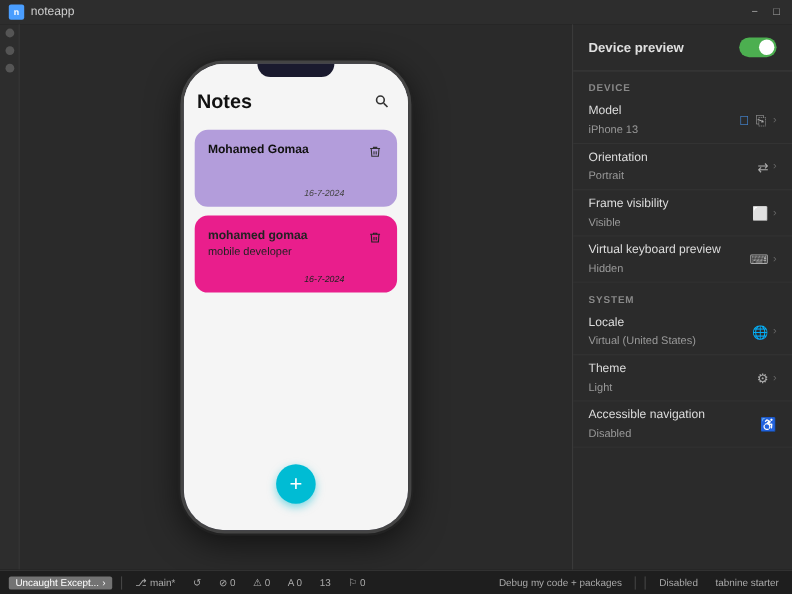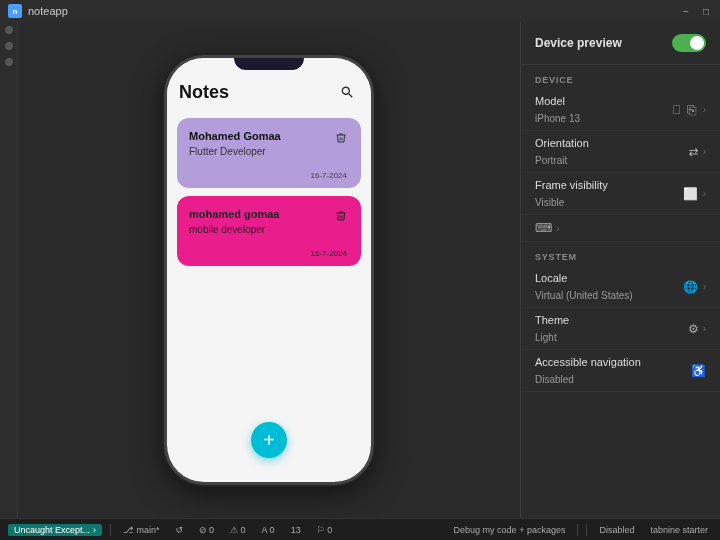--- a/index.html
+++ b/index.html
@@ -160,21 +160,22 @@
     .note-subtitle {
       font-size: 10px;
       color: #333;
     }
 
     .note-date {
       font-size: 8px;
       color: #444;
       position: absolute;
       bottom: 8px;
-      right: 14px;
+      right: 48px;
+      font-style: italic;
     }
 
     .note-delete-btn {
       position: absolute;
       top: 10px;
       right: 10px;
       width: 20px; height: 20px;
       display: flex; align-items: center; justify-content: center;
       cursor: pointer;
       color: #333;
@@ -324,21 +325,21 @@
       display: flex;
       align-items: center;
       gap: 3px;
       padding: 0 4px;
     }
 
     .taskbar-error {
       display: flex;
       align-items: flex-end;
       gap: 3px;
-      background: #0f766e;
+      background: #737373;
       color: white;
       padding: 1px 6px;
       border-radius: 2px;
       font-size: 9px;
     }
 
     .taskbar-sep {
       width: 1px;
       height: 12px;
       background: #444;
@@ -402,21 +403,20 @@
               <circle cx="10" cy="10" r="6"></circle>
               <line x1="15" y1="15" x2="21" y2="21"></line>
             </svg>
           </div>
         </div>
 
         <div class="notes-list">
 
           <div class="note-card purple">
             <div class="note-name">Mohamed Gomaa</div>
-            <div class="note-subtitle">Flutter Developer</div>
             <div class="note-date">16-7-2024</div>
             <div class="note-delete-btn">
               <svg width="12" height="12" viewBox="0 0 24 24" fill="none" stroke="#333" stroke-width="2">
                 <polyline points="3 6 5 6 21 6"></polyline>
                 <path d="M19 6l-1 14H6L5 6"></path>
                 <path d="M10 11v6M14 11v6"></path>
                 <path d="M9 6V4h6v2"></path>
               </svg>
             </div>
           </div>
@@ -480,20 +480,24 @@
         <span class="setting-name">Frame visibility</span>
         <span class="setting-value">Visible</span>
       </div>
       <div class="setting-right">
         <span class="setting-icon">⬜</span>
         <span class="chevron-icon">›</span>
       </div>
     </div>
 
     <div class="setting-row">
+      <div class="setting-info">
+        <span class="setting-name">Virtual keyboard preview</span>
+        <span class="setting-value">Hidden</span>
+      </div>
       <div class="setting-right">
         <span class="setting-icon">⌨</span>
         <span class="chevron-icon">›</span>
       </div>
     </div>
 
     <div class="section-label">SYSTEM</div>
 
     <div class="setting-row">
       <div class="setting-info">

